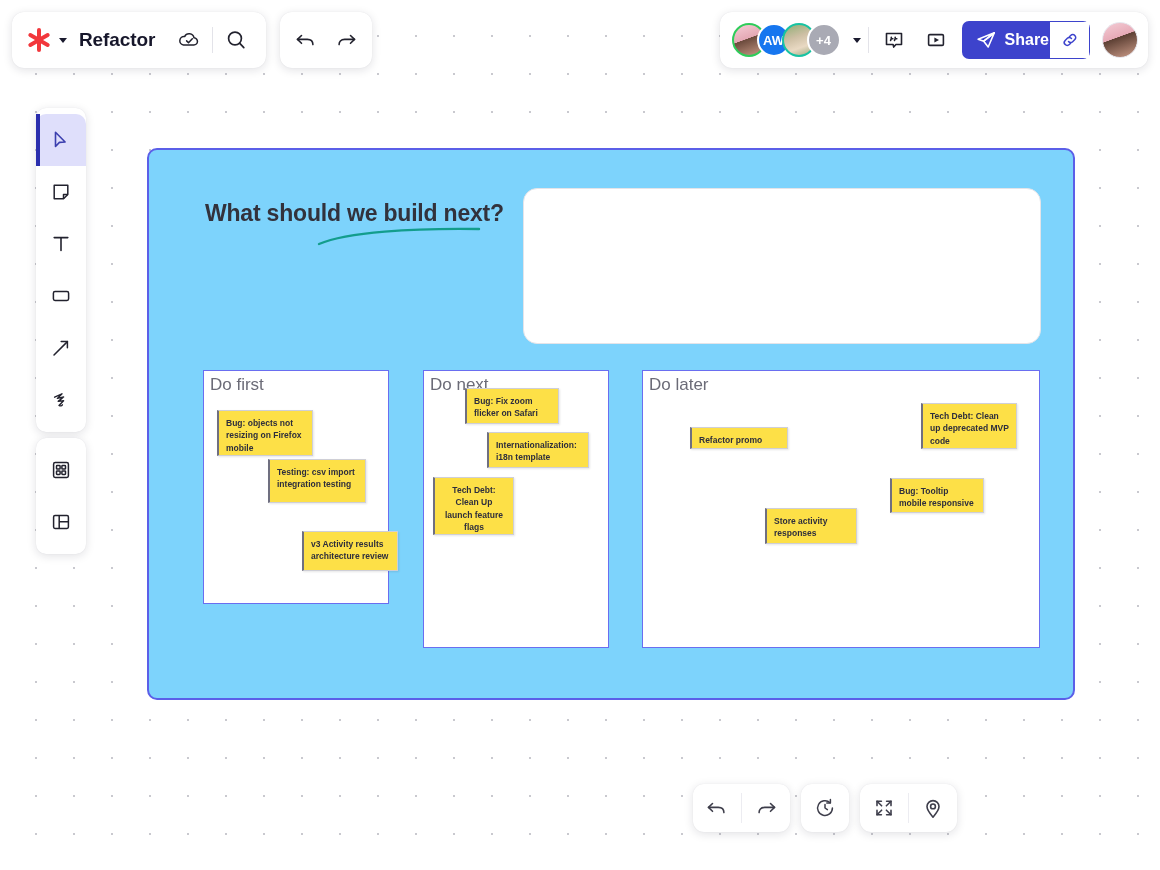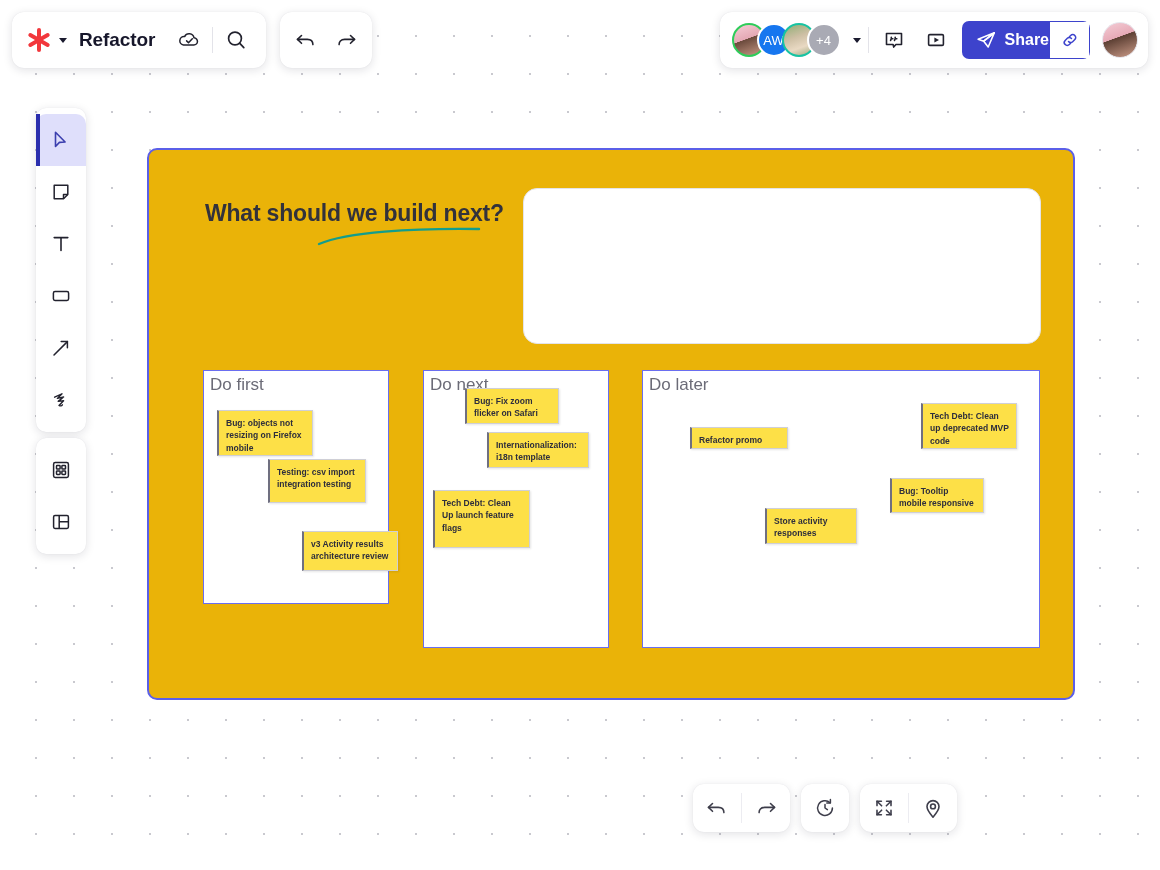--- a/index.html
+++ b/index.html
@@ -50,21 +50,21 @@
 
   
   #topbar-undo { left: 280px; top: 12px; height: 56px; display: flex; align-items: center; padding: 0 6px; }
 
   
   #topbar-right { right: 12px; top: 12px; height: 56px; display: flex; align-items: center; padding: 0 10px; gap: 2px; }
   #avatars { display: flex; align-items: center; margin-left: 2px; }
   .av {
     width: 34px; height: 34px; border-radius: 50%; margin-left: -9px;
     display: flex; align-items: center; justify-content: center;
-    font-size: 13px; font-weight: normal; color: #fff; position: relative;
+    font-size: 13px; font-weight: bold; color: #fff; position: relative;
     border: 2.5px solid #fff; overflow: hidden;
   }
   .av:first-child { margin-left: 0; }
   .av.ring-green { border-color: #2ecc5a; }
   .av.ring-teal  { border-color: #17c3a2; }
   .av.p1 { background: linear-gradient(160deg,#f6cdd6 0%,#e4a8b4 45%,#6b4a3c 46%,#c99a86 100%); }
   .av.p2 { background: #1676ef; }
   .av.p3 { background: linear-gradient(160deg,#8fae74 0%,#cdbfa4 40%,#e9d9c3 70%,#9aa97e 100%); }
   .av.p4 { background: #a9aab4; }
   #avatars-caret { margin-left: 10px; margin-right: 2px; }
@@ -92,21 +92,21 @@
   }
   .tool.active { background: #dfdffb; }
   .tool.active::before {
     content: ""; position: absolute; left: 0; top: 0; bottom: 0; width: 4px; background: #2b2fae;
   }
   #tools-main .tool:first-child { border-radius: 10px 10px 0 0; }
 
   
   #frame {
     position: absolute; left: 147px; top: 148px; width: 928px; height: 552px;
-    border: 2px solid #5b5fe8; border-radius: 10px; background: #eab308;
+    border: 2px solid #5b5fe8; border-radius: 10px; background: #7dd3fc;
   }
   #board-title {
     position: absolute; left: 56px; top: 50px;
     font-size: 23px; font-weight: bold; color: #32323c; letter-spacing: -.2px; white-space: nowrap;
   }
   #title-swoosh { position: absolute; left: 168px; top: 76px; }
   #placeholder-card {
     position: absolute; left: 374px; top: 38px; width: 518px; height: 156px;
     border: 1.5px solid #e4e4e9; border-radius: 14px; background: #fff;
   }
@@ -160,21 +160,21 @@
         <div class="col-title">Do first</div>
       </div>
       <div class="note" style="left: 217px; top: 410px; width: 96px; height: 46px;">Bug: objects not resizing on Firefox mobile</div>
       <div class="note" style="left: 268px; top: 459px; width: 98px; height: 44px;">Testing: csv import integration testing</div>
       <div class="note" style="left: 302px; top: 531px; width: 96px; height: 40px;">v3 Activity results architecture review</div>
       <div class="column" style="left: 423px; top: 370px; width: 186px; height: 278px;">
         <div class="col-title">Do next</div>
       </div>
       <div class="note" style="left: 465px; top: 388px; width: 94px; height: 36px;">Bug: Fix zoom flicker on Safari</div>
       <div class="note" style="left: 487px; top: 432px; width: 102px; height: 36px;">Internationalization: i18n template content</div>
-      <div class="note" style="left: 433px; top: 490px; width: 97px; height: 58px;">Tech Debt: Clean Up launch feature flags</div>
+      <div class="note" style="left: 433px; top: 477px; width: 81px; height: 58px; text-align: center;">Tech Debt: Clean Up launch feature flags</div>
       <div class="column" style="left: 642px; top: 370px; width: 398px; height: 278px;">
         <div class="col-title">Do later</div>
       </div>
       <div class="note" style="left: 690px; top: 427px; width: 98px; height: 22px;">Refactor promo banner breakpoints</div>
       <div class="note" style="left: 921px; top: 403px; width: 96px; height: 46px;">Tech Debt: Clean up deprecated MVP code</div>
       <div class="note" style="left: 890px; top: 478px; width: 94px; height: 35px;">Bug: Tooltip mobile responsive issues</div>
       <div class="note" style="left: 765px; top: 508px; width: 92px; height: 36px;">Store activity responses</div>
     </div>
 
   <div class="panel" id="topbar-left">

